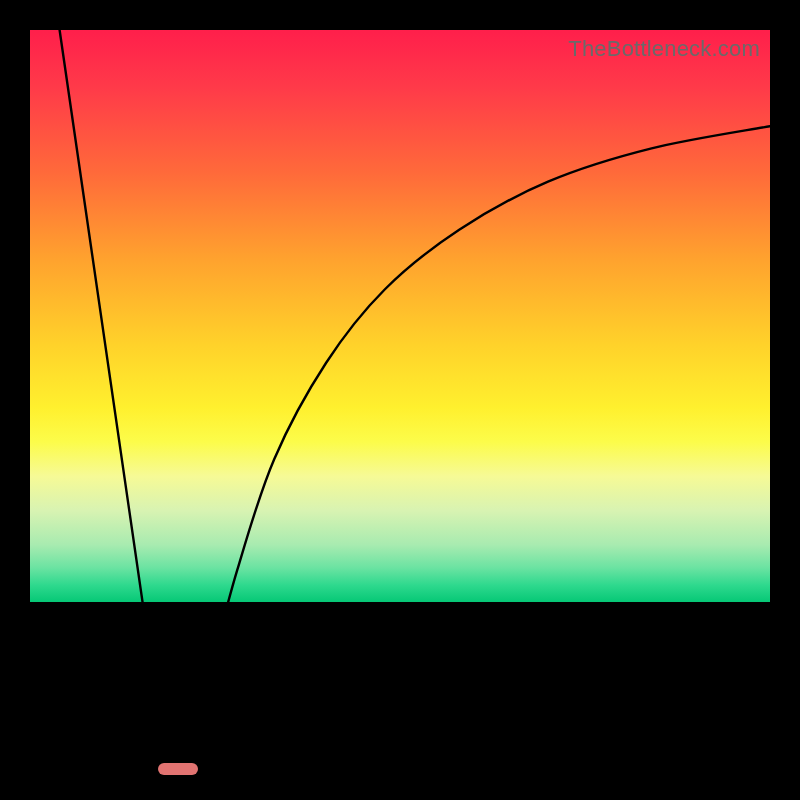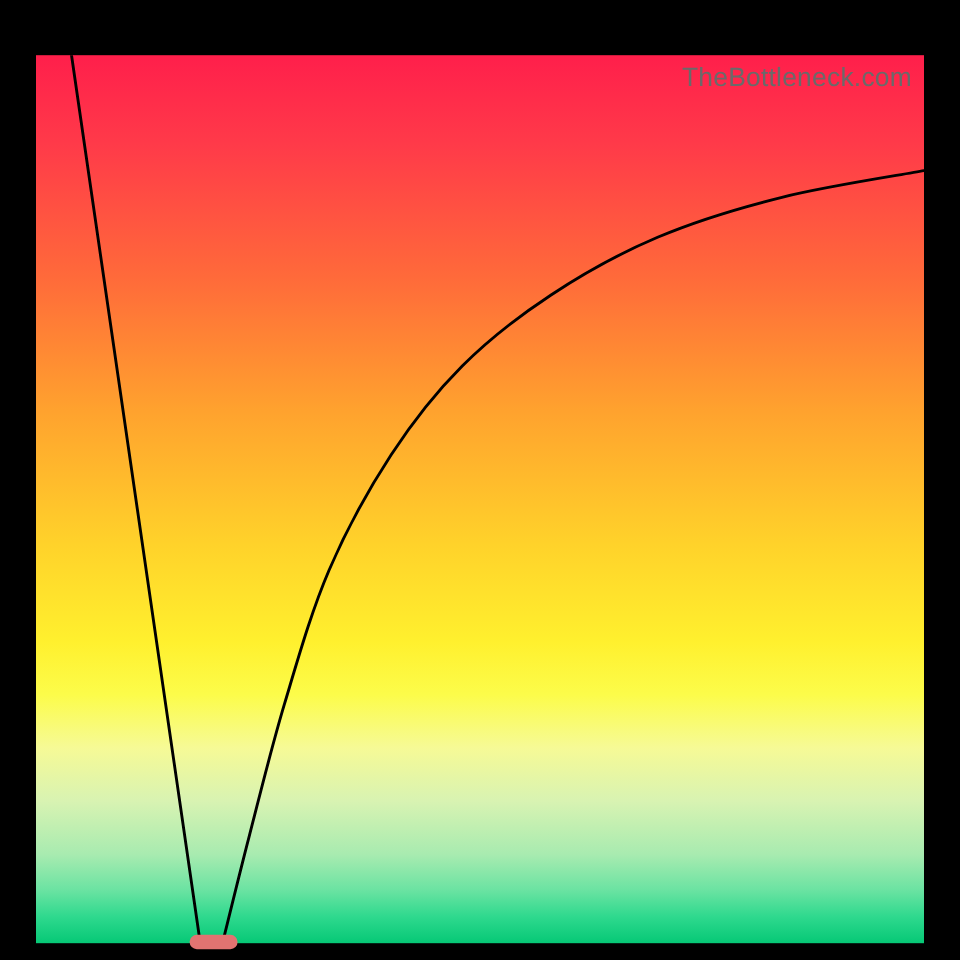--- a/index.html
+++ b/index.html
@@ -15,38 +15,37 @@
     position: relative;
     width: 800px;
     height: 800px;
     background: #000;
   }
   .plot-area {
     position: absolute;
     left: 30px;
     top: 30px;
     width: 740px;
-    height: 740px;
+    height: 572px;
     background: linear-gradient(
       to bottom,
       #ff1f4b 0%,
       #ff3a49 10%,
       #ff6a3a 25%,
       #ffa22e 40%,
       #ffd22a 55%,
       #fff02e 66%,
       #fcfc4a 72%,
       #f6fa96 78%,
       #d8f3b2 84%,
       #a8ebb0 90%,
       #6be3a2 94%,
       #2fd98e 97%,
       #06c876 100%
     );
-    margin-top: 16px;
   }
   .watermark {
     position: absolute;
     top: 6px;
     right: 10px;
     color: #6a6a6a;
     font-size: 22px;
     letter-spacing: 0.2px;
     user-select: none;
     z-index: 10;

